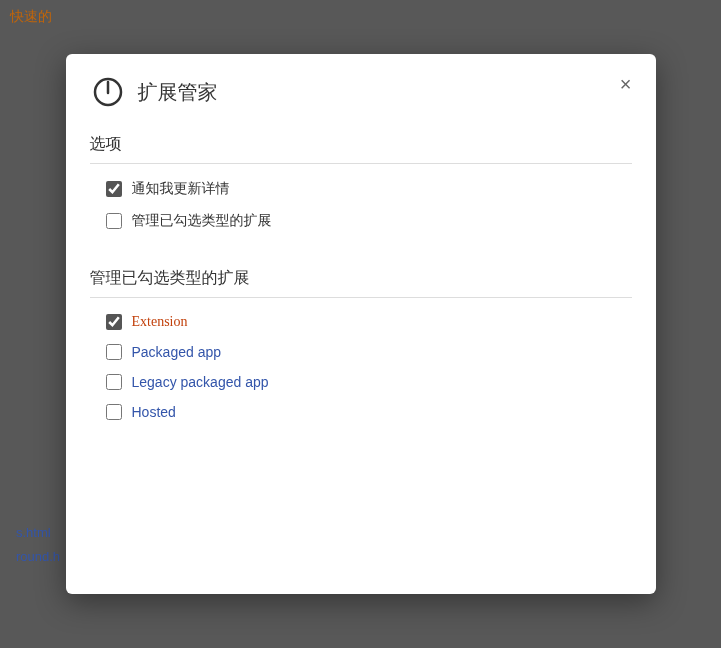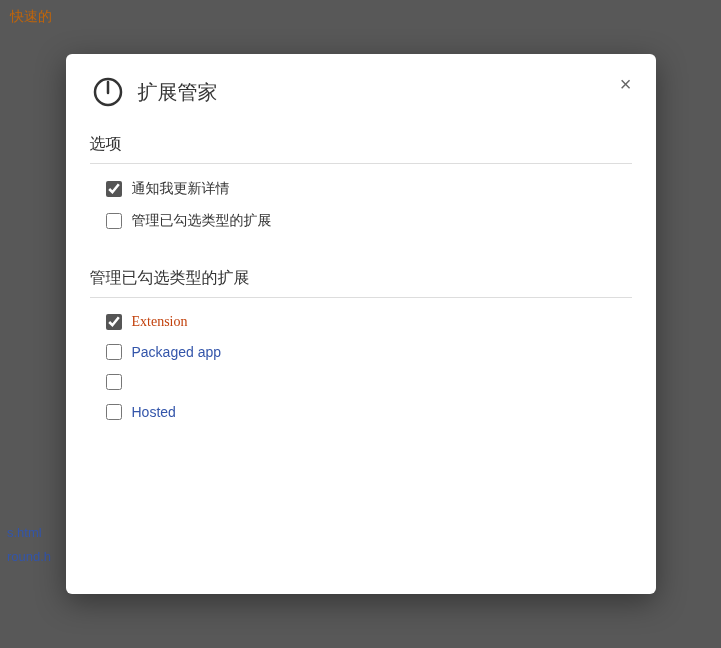--- a/index.html
+++ b/index.html
@@ -25,21 +25,21 @@
       top: 8px;
       left: 10px;
       color: #cc6600;
       font-size: 14px;
       opacity: 0.9;
     }
 
     .background-links {
       position: absolute;
       bottom: 80px;
-      left: 7px;
+      left: 16px;
       color: #3355aa;
       font-size: 13px;
       line-height: 1.8;
     }
 
     .overlay {
       position: absolute;
       top: 0;
       left: 0;
       width: 100%;
@@ -190,20 +190,21 @@
       <label class="option-item">
         <input type="checkbox" checked="" style="">
         <span class="option-label muted">Extension</span>
       </label>
       <label class="option-item">
         <input type="checkbox" style="">
         <span class="option-label blue">Packaged app</span>
       </label>
       <label class="option-item">
         <input type="checkbox" style="">
+        <span class="option-label blue">Legacy packaged app</span>
       </label>
       <label class="option-item">
         <input type="checkbox" style="">
         <span class="option-label blue">Hosted</span>
       </label>
     </div>
   </div>
 </div>
 
 </body></html>

